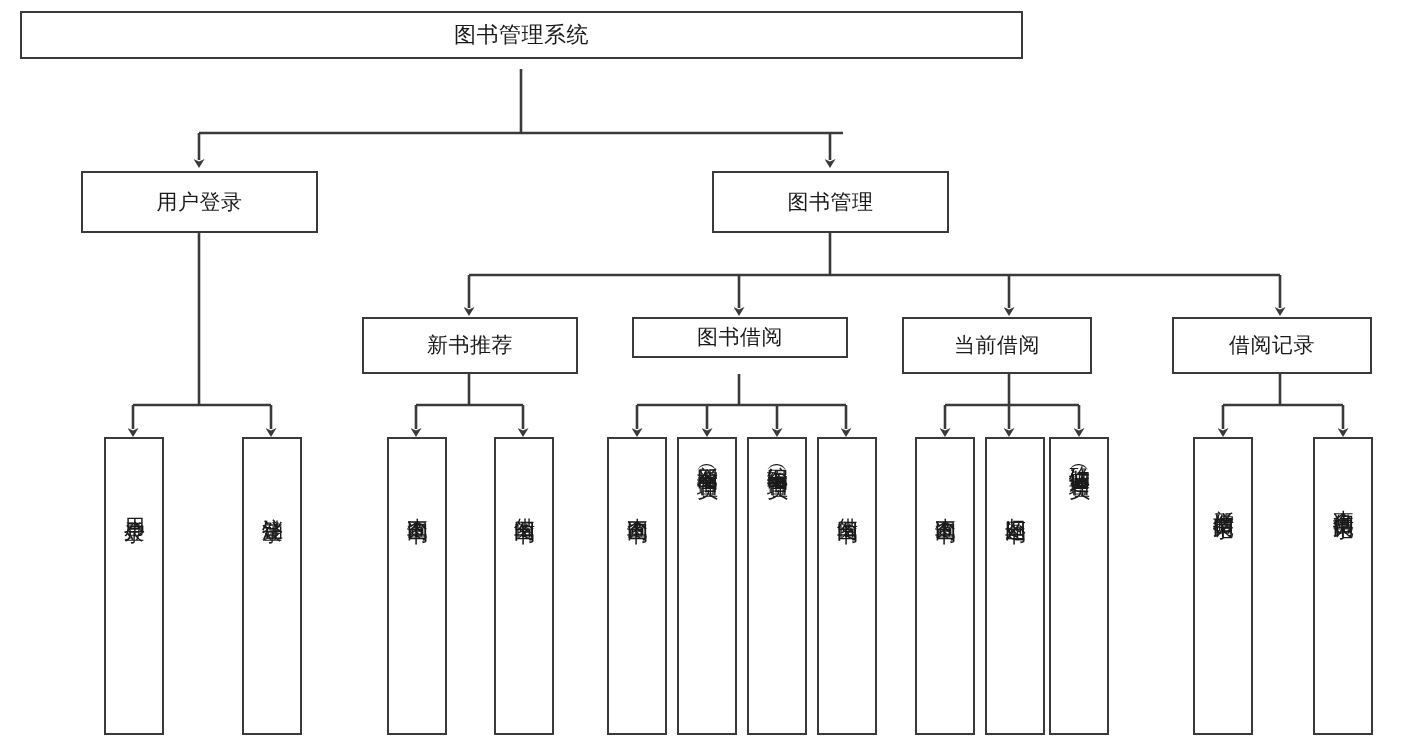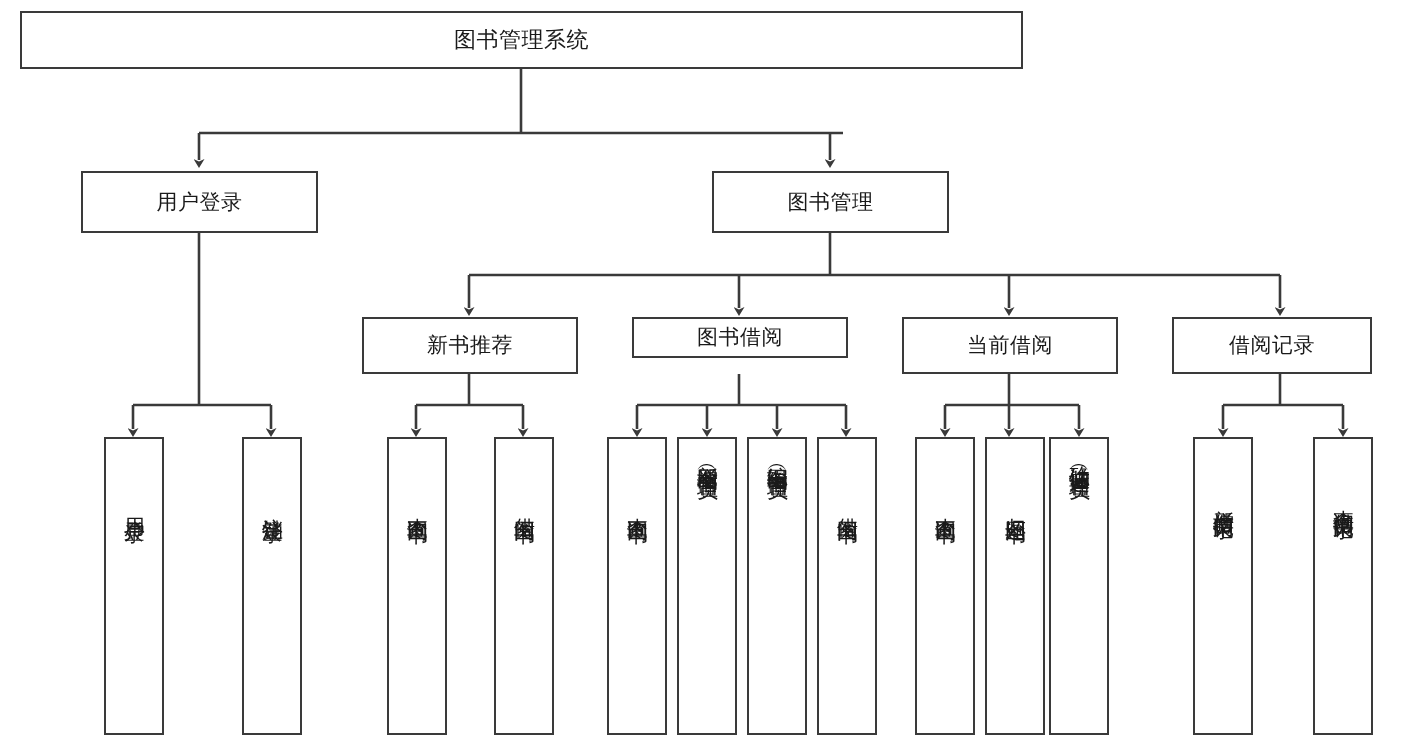--- a/index.html
+++ b/index.html
@@ -131,41 +131,41 @@
       <path d="M1009,405 L1009,429" marker-end="url(#arrow)"></path>
       <path d="M1079,405 L1079,429" marker-end="url(#arrow)"></path>
 
       <path d="M1280,374 L1280,405"></path>
       <path d="M1223,405 L1343,405"></path>
       <path d="M1223,405 L1223,429" marker-end="url(#arrow)"></path>
       <path d="M1343,405 L1343,429" marker-end="url(#arrow)"></path>
     </g>
   </svg>
 
-  <div class="node horiz root" style="left:20px; top:11px; width:1003px; height:58px;">
+  <div class="node horiz root" style="left:20px; top:11px; width:1003px; height:48px;">
     <span class="label">图书管理系统</span>
   </div>
 
   <div class="node horiz" style="left:81px; top:171px; width:237px; height:62px;">
     <span class="label">用户登录</span>
   </div>
 
   <div class="node horiz" style="left:362px; top:317px; width:216px; height:57px;">
     <span class="label">新书推荐</span>
   </div>
 
   <div class="node horiz" style="left:712px; top:171px; width:237px; height:62px;">
     <span class="label">图书管理</span>
   </div>
 
   <div class="node horiz" style="left:632px; top:317px; width:216px; height:41px;">
     <span class="label">图书借阅</span>
   </div>
 
-  <div class="node horiz" style="left:902px; top:317px; width:216px; height:57px;">
+  <div class="node horiz" style="left:902px; top:317px; width:190px; height:57px;">
     <span class="label">当前借阅</span>
   </div>
 
   <div class="node horiz" style="left:1172px; top:317px; width:200px; height:57px;">
     <span class="label">借阅记录</span>
   </div>
 
   <div class="node vert mid" style="left:104px; top:437px; width:60px; height:298px;">
     <span class="label">用户登录</span>
   </div>

